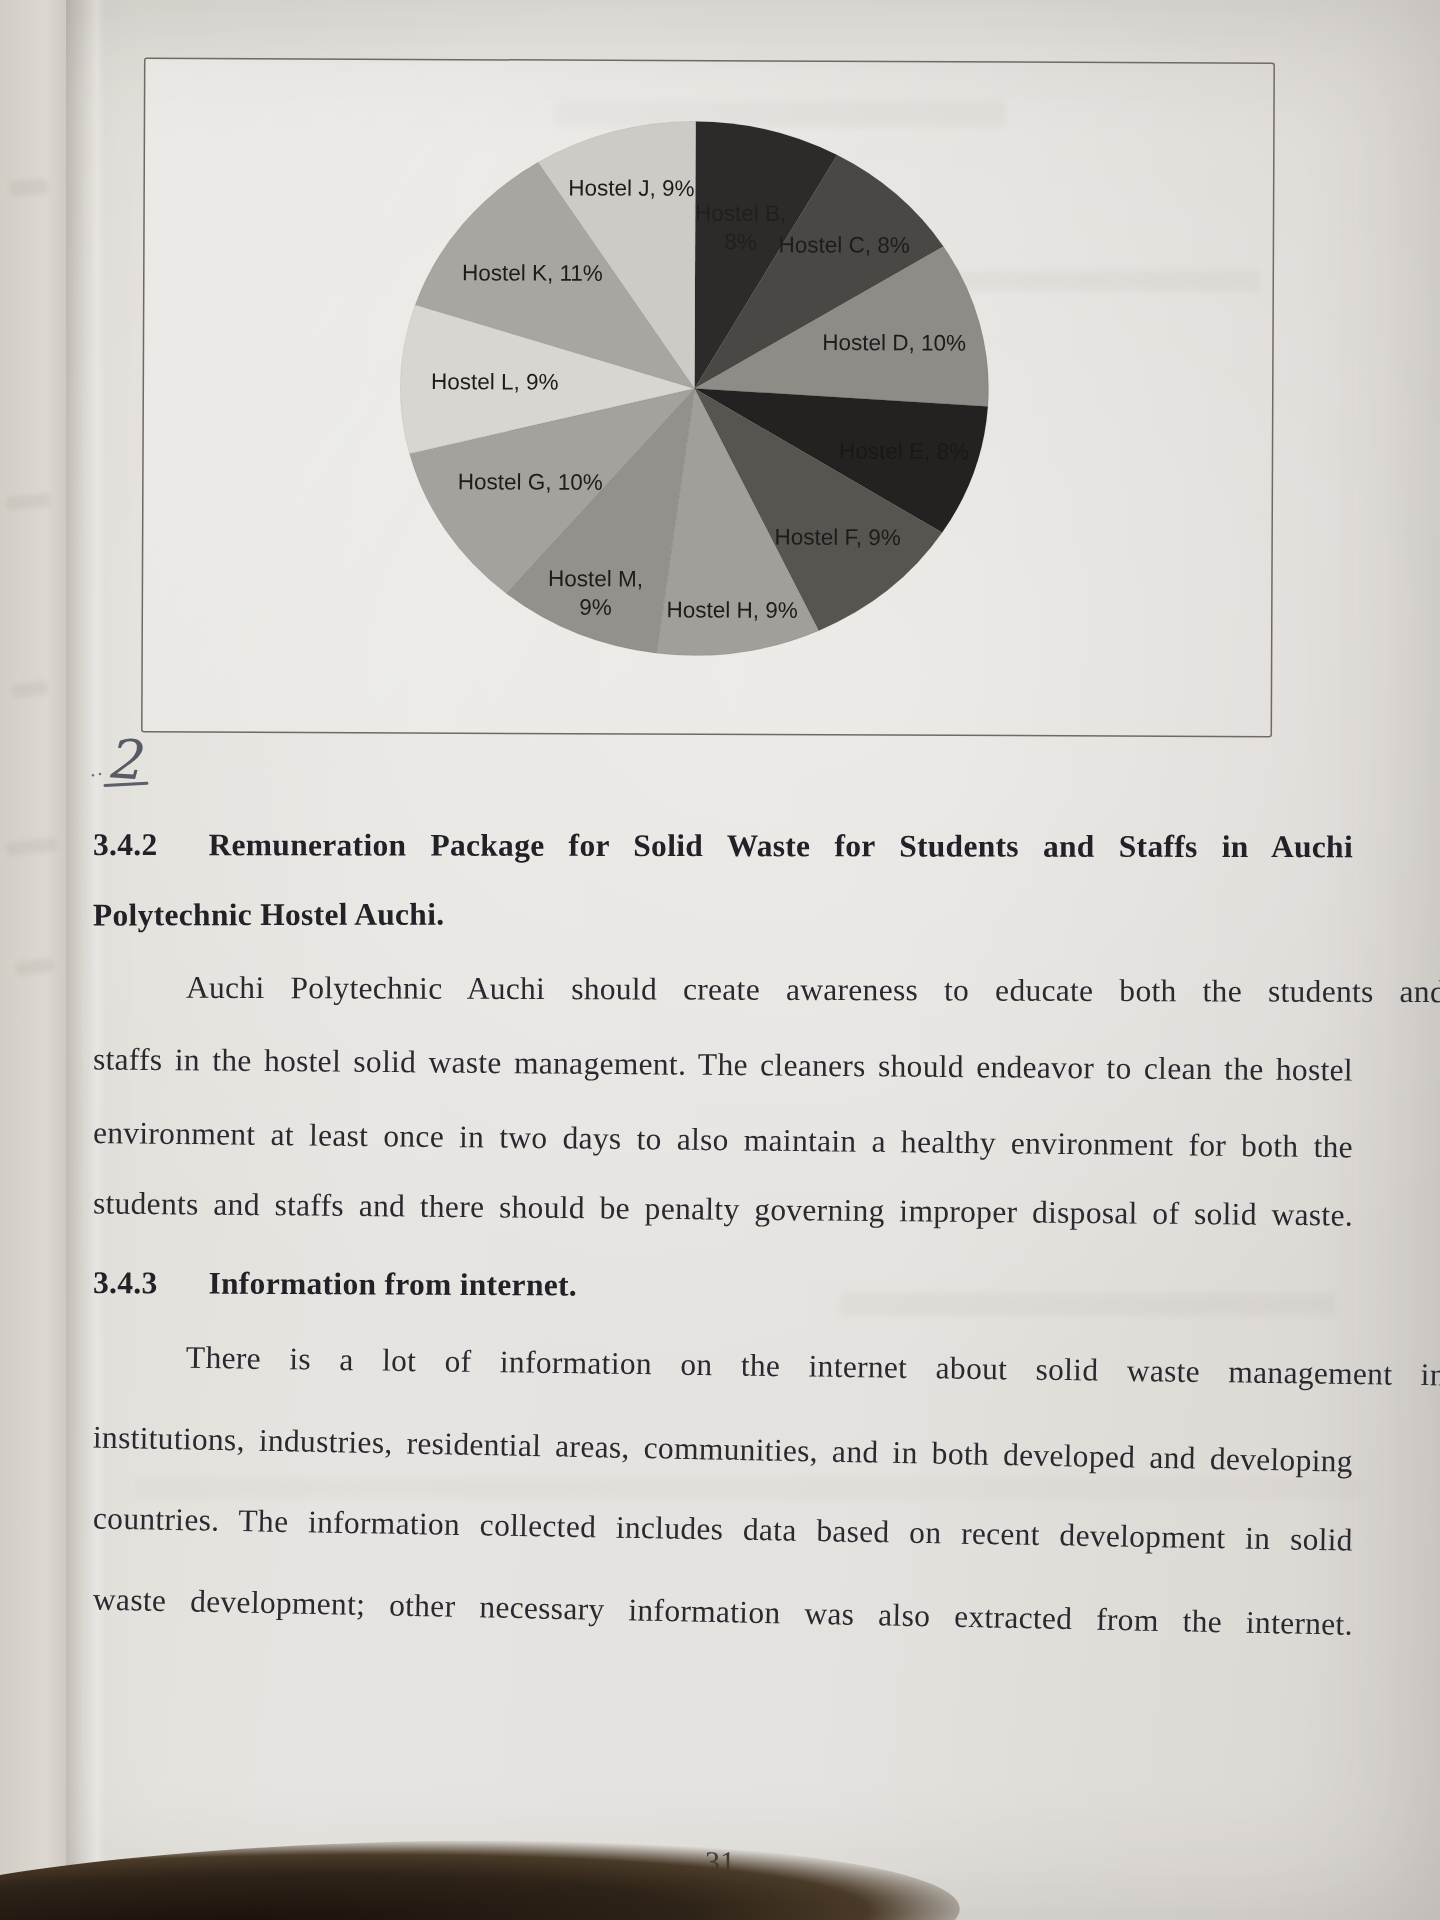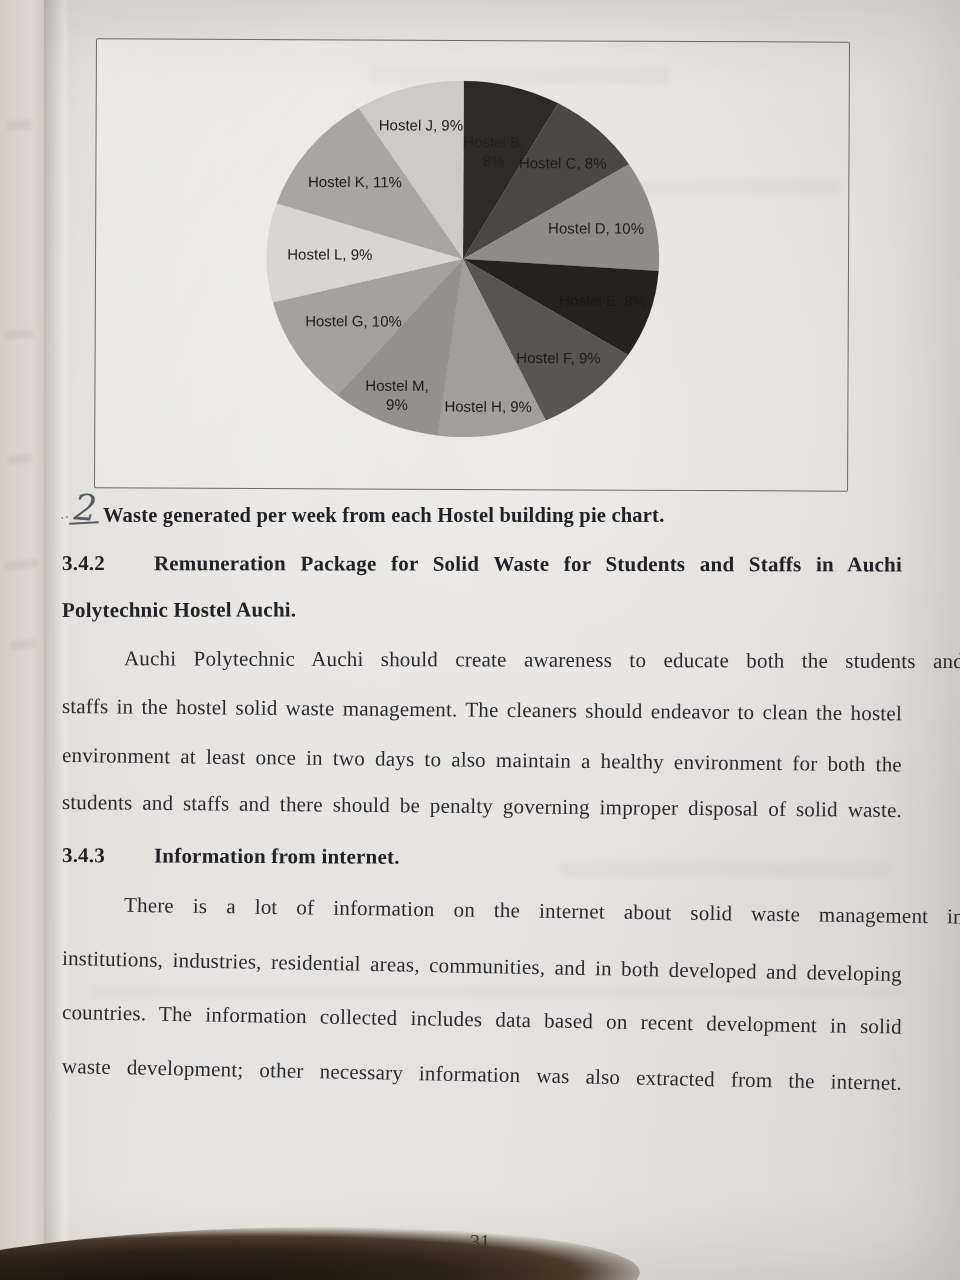--- a/index.html
+++ b/index.html
@@ -26,21 +26,21 @@
   .figure svg{position:absolute;left:0;top:0;}
   .pie-label{font-family:"Liberation Sans", sans-serif;font-size:15px;fill:#1c1c1c;}
   .hidden-label{fill:#000;fill-opacity:0.28;}
   .ghost{position:absolute;background:#8a857c;opacity:0.07;filter:blur(2.5px);border-radius:2px;}
   
   .line{position:absolute;left:62px;width:840px;font-size:21px;color:#2b2930;
     white-space:nowrap;transform-origin:left center;letter-spacing:0.2px;}
   .just{white-space:normal;text-align:justify;text-align-last:justify;}
   .bold{font-weight:bold;color:#232128;}
   .indent{padding-left:62px;}
-  .hnum{display:inline-block;margin-right:49px;font-weight:bold;}
+  .hnum{display:inline-block;margin-right:34px;font-weight:bold;}
   .caption-row{position:absolute;left:58px;top:496px;width:860px;height:46px;}
   .hand{position:absolute;left:16px;top:-6px;font-size:36px;color:#565b64;
     font-family:"DejaVu Serif", serif;font-style:italic;transform:rotate(4deg);line-height:1;}
   .hand::after{content:"";position:absolute;left:-4px;bottom:2px;width:30px;height:2px;
     background:#5a5f68;transform:rotate(-7deg);border-radius:2px;}
   .premark{position:absolute;left:2px;top:14px;font-size:14px;color:#6b7078;transform:rotate(-12deg);}
   .cap-text{position:absolute;left:45px;top:8px;font-size:20.5px;font-weight:bold;color:#232128;letter-spacing:0.2px;}
   .pagenum{position:absolute;left:0;top:1231px;width:960px;text-align:center;font-size:20px;color:#3a3840;}
 </style>
 </head>
@@ -85,21 +85,20 @@
         <path d="M 367 218 L 180.6 163.0 A 196 178 0 0 1 262.0 67.7 Z" fill="#a9a5a0" stroke="rgba(0,0,0,0.12)" stroke-width="0.4"></path>
         <text x="258.6" text-anchor="middle" class="pie-label" y="146.6">Hostel K, 11%</text>
         <path d="M 367 218 L 262.0 67.7 A 196 178 0 0 1 367.0 40.0 Z" fill="#cecac5" stroke="rgba(0,0,0,0.12)" stroke-width="0.4"></path>
         <text x="324.3" text-anchor="middle" class="pie-label" y="89.7">Hostel J, 9%</text>
       </svg>
   </div>
 
   <div class="caption-row">
     <span class="premark">··</span>
     <span class="hand">2</span>
-    <span class="cap-text">Waste generated per week from each Hostel building pie chart.</span>
   </div>
 
   <div class="line bold just" style="top:551px;transform:rotate(0.1deg);">
     <span class="hnum">3.4.2</span><span>Remuneration Package for Solid Waste for Students and Staffs in Auchi</span>
   </div>
   <div class="line bold" style="top:598px;transform:rotate(-0.15deg);">Polytechnic Hostel Auchi.</div>
 
   <div class="line just indent" style="top:646px;transform:rotate(0.2deg);">Auchi Polytechnic Auchi should create awareness to educate both the students and</div>
   <div class="line just" style="top:694px;transform:rotate(0.5deg);">staffs in the hostel solid waste management. The cleaners should endeavor to clean the hostel</div>
   <div class="line just" style="top:743px;transform:rotate(0.65deg);">environment at least once in two days to also maintain a healthy environment for both the</div>

